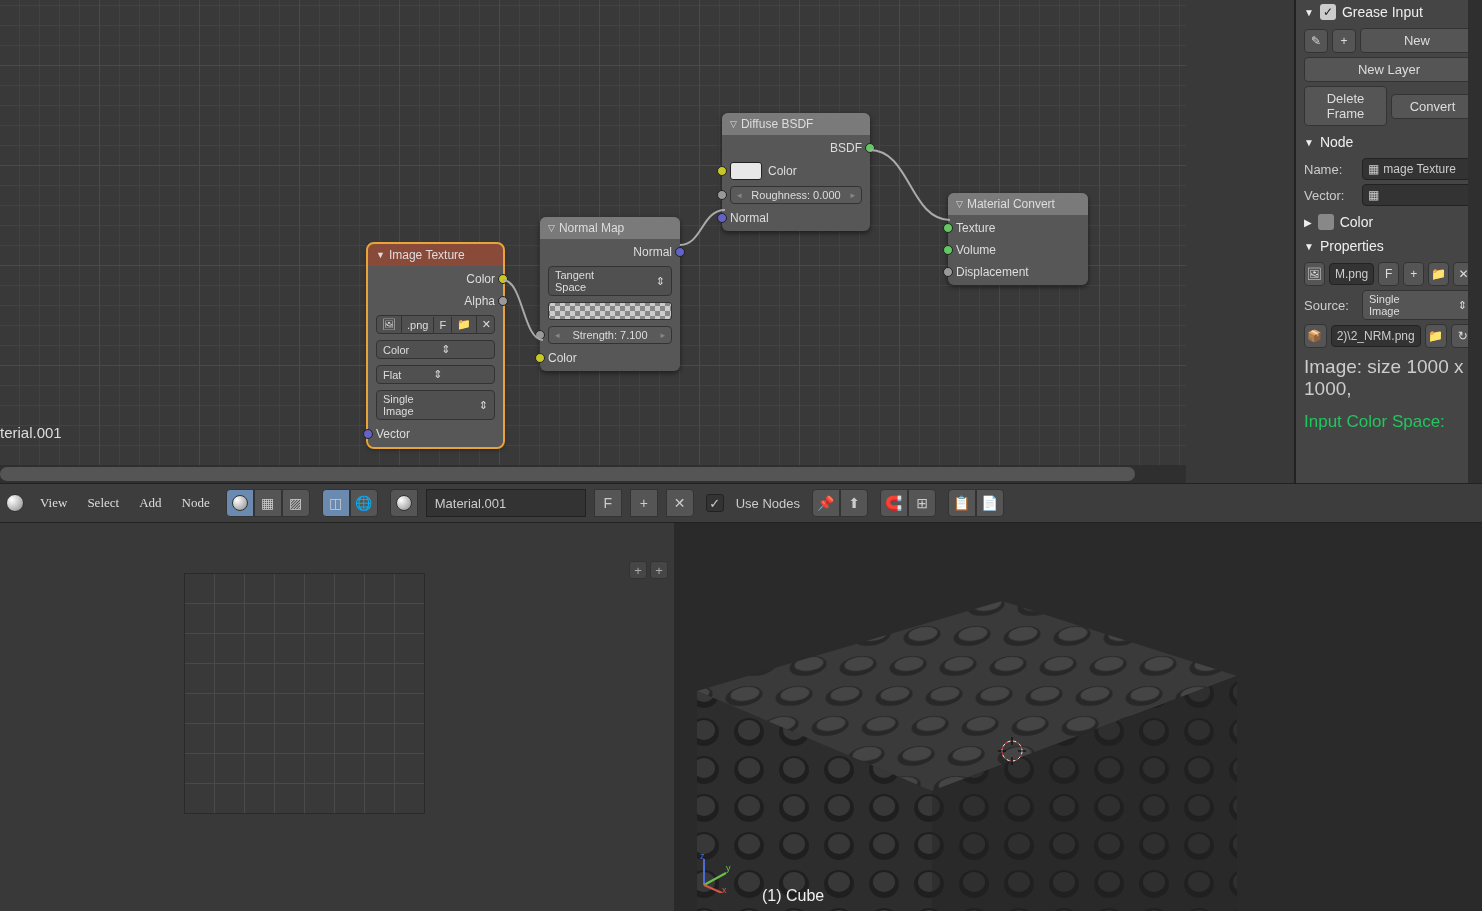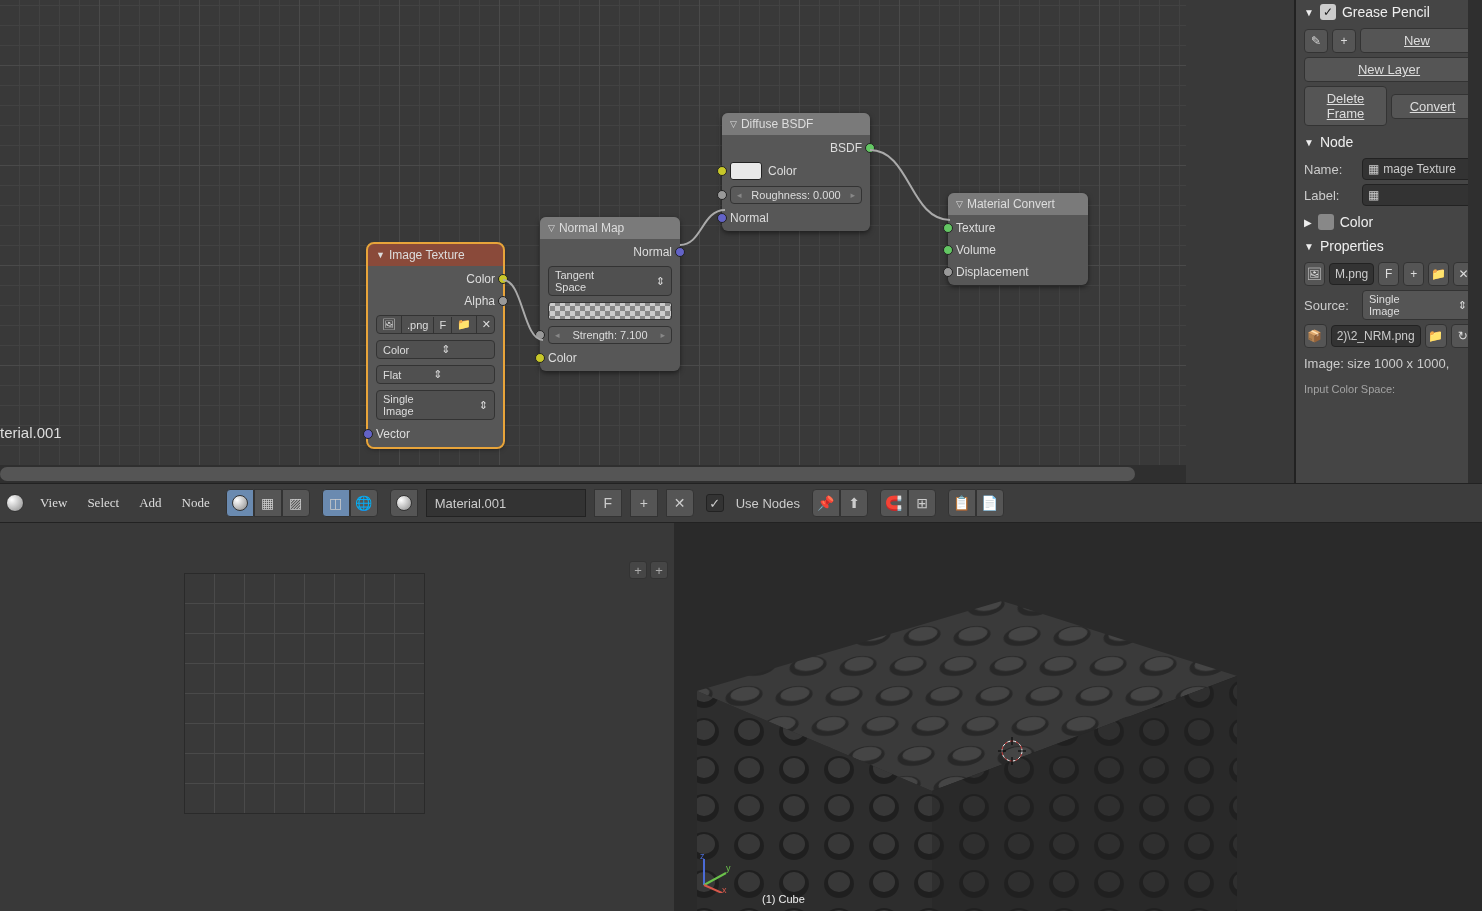--- a/index.html
+++ b/index.html
@@ -36,21 +36,21 @@
 .checker { width: 100%; height: 18px; background: repeating-conic-gradient(#888 0% 25%, #ccc 0% 50%) 50%/10px 10px; border: 1px solid #333; border-radius: 3px; }
 
 svg.link { position: absolute; pointer-events: none; overflow: visible; }
 svg.link path { stroke: #aaa; stroke-width: 2; fill: none; }
 
 
 .sidebar { position: absolute; right: 0; top: 0; width: 188px; height: 485px; background: #454545; border-left: 2px solid #222; overflow: hidden; font-size: 13px; }
 .panel-header { padding: 4px 8px; display: flex; align-items: center; gap: 6px; color: #eee; font-size: 14px; }
 .panel-header .tri { font-size: 10px; }
 .panel-body { padding: 4px 8px; display: flex; flex-direction: column; gap: 4px; }
-.side-btn { background: #555; border: 1px solid #333; border-radius: 4px; padding: 4px 8px; text-align: center; font-size: 13px; color: #ddd; text-decoration: underline; }
+.side-btn { background: #555; border: 1px solid #333; border-radius: 4px; padding: 4px 8px; text-align: center; font-size: 13px; color: #ddd; }
 .side-row { display: flex; gap: 4px; align-items: center; }
 .side-input { background: #333; border: 1px solid #222; border-radius: 4px; flex: 1; padding: 3px 5px; color: #ccc; font-size: 12px; display: flex; align-items: center; gap: 4px; }
 .icon-btn { background: #555; border: 1px solid #333; border-radius: 4px; width: 24px; height: 24px; display: flex; align-items: center; justify-content: center; font-size: 12px; color: #ddd; }
 .side-label { color: #ccc; font-size: 13px; width: 54px; }
 .checkbox { width: 16px; height: 16px; background: #ccc; border-radius: 3px; display: inline-flex; align-items: center; justify-content: center; color: #222; font-size: 12px; }
 
 
 .hscroll { position: absolute; left: 0; top: 465px; width: 1186px; height: 18px; background: #2f2f2f; }
 .hscroll-thumb { position: absolute; left: 0; top: 2px; height: 14px; width: 1135px; background: #555; border-radius: 7px; }
 
@@ -68,21 +68,21 @@
 
 
 .bottom-left { position: absolute; left: 0; top: 523px; width: 674px; height: 388px; background: #393939; }
 .uv-grid { position: absolute; left: 184px; top: 50px; width: 241px; height: 241px; background: #393939; background-image: repeating-linear-gradient(0deg, transparent, transparent 29px, #4a4a4a 29px, #4a4a4a 30px), repeating-linear-gradient(90deg, transparent, transparent 29px, #4a4a4a 29px, #4a4a4a 30px); border: 1px solid #2a2a2a; }
 .corner-plus { position: absolute; right: 6px; top: 38px; display: flex; gap: 3px; }
 .corner-plus .plus { width: 18px; height: 18px; background: #464646; border: 1px solid #333; border-radius: 3px; display: flex; align-items: center; justify-content: center; color: #aaa; font-size: 13px; }
 
 .bottom-right { position: absolute; left: 674px; top: 523px; width: 808px; height: 388px; background: #2a2a2a; overflow: hidden; }
 .render-stats { position: absolute; left: 20px; top: 8px; color: #eee; font-size: 14px; }
 .cube-render { position: absolute; left: 8px; top: 38px; width: 560px; height: 350px; }
-.obj-label { position: absolute; left: 88px; bottom: 6px; color: #eee; font-size: 11px; }
+.obj-label { position: absolute; left: 88px; bottom: 6px; color: #eee; font-size: 16px; }
 .axis-gizmo { position: absolute; left: 22px; bottom: 18px; width: 40px; height: 40px; }
 .cursor3d { position: absolute; left: 324px; top: 214px; width: 28px; height: 28px; }
 
 .scrollbar-right { position: absolute; top: 0; width: 14px; background: #2f2f2f; }
 </style>
 </head>
 <body>
 
 <div class="node-editor">
   <div class="node-editor-big-grid"></div>
@@ -233,21 +233,21 @@
 </div>
 
 <div class="hscroll">
     <div class="hscroll-thumb"></div>
   </div>
 
 <div class="sidebar">
   <div class="panel-header">
     <span class="tri">▼</span>
     <span class="checkbox">✓</span>
-    <span>Grease Pencil</span>
+    <span>Grease Input</span>
   </div>
   <div class="panel-body">
     <div class="side-row">
       <div class="icon-btn">✎</div>
       <div class="icon-btn">+</div>
       <div class="side-btn" style="flex:1">New</div>
     </div>
     <div class="side-btn">New Layer</div>
     <div class="side-row">
       <div class="side-btn" style="flex:1">Delete Frame</div>
@@ -261,21 +261,21 @@
   </div>
   <div class="panel-body">
     <div class="side-row">
         <span class="side-label">Name:</span>
       <div class="side-input">
           <span>▦</span>
           <span>mage Texture</span>
         </div>
     </div>
     <div class="side-row">
-        <span class="side-label">Label:</span>
+        <span class="side-label">Vector:</span>
       <div class="side-input">
           <span>▦</span>
         </div>
     </div>
   </div>
 
   <div class="panel-header">
     <span class="tri">▶</span>
     <span style="width:16px;height:16px;background:#888;border-radius:3px"></span>
     <span>Color</span>
@@ -300,22 +300,22 @@
           <span>Single Image</span>
           <span>⇕</span>
         </div>
     </div>
     <div class="side-row">
       <div class="icon-btn">📦</div>
       <div class="side-input" style="flex:1">2)\2_NRM.png</div>
       <div class="icon-btn">📁</div>
       <div class="icon-btn">↻</div>
     </div>
-    <div style="padding:4px 0;color:#ccc;font-size:13px">Image: size 1000 x 1000,</div>
-    <div style="padding:4px 0;color:#a3a3a3;font-size:11px">Input Color Space:</div>
+    <div style="padding:4px 0;color:#ccc;font-size:19px">Image: size 1000 x 1000,</div>
+    <div style="padding:4px 0;color:#22c55e;font-size:17px">Input Color Space:</div>
   </div>
 </div>
 <div class="scrollbar-right" style="right:0; height:485px;"></div>
 
 <div class="header-bar">
   <span class="editor-type-icon"></span>
   <span class="menu-item">View</span>
   <span class="menu-item">Select</span>
   <span class="menu-item">Add</span>
   <span class="menu-item">Node</span>

